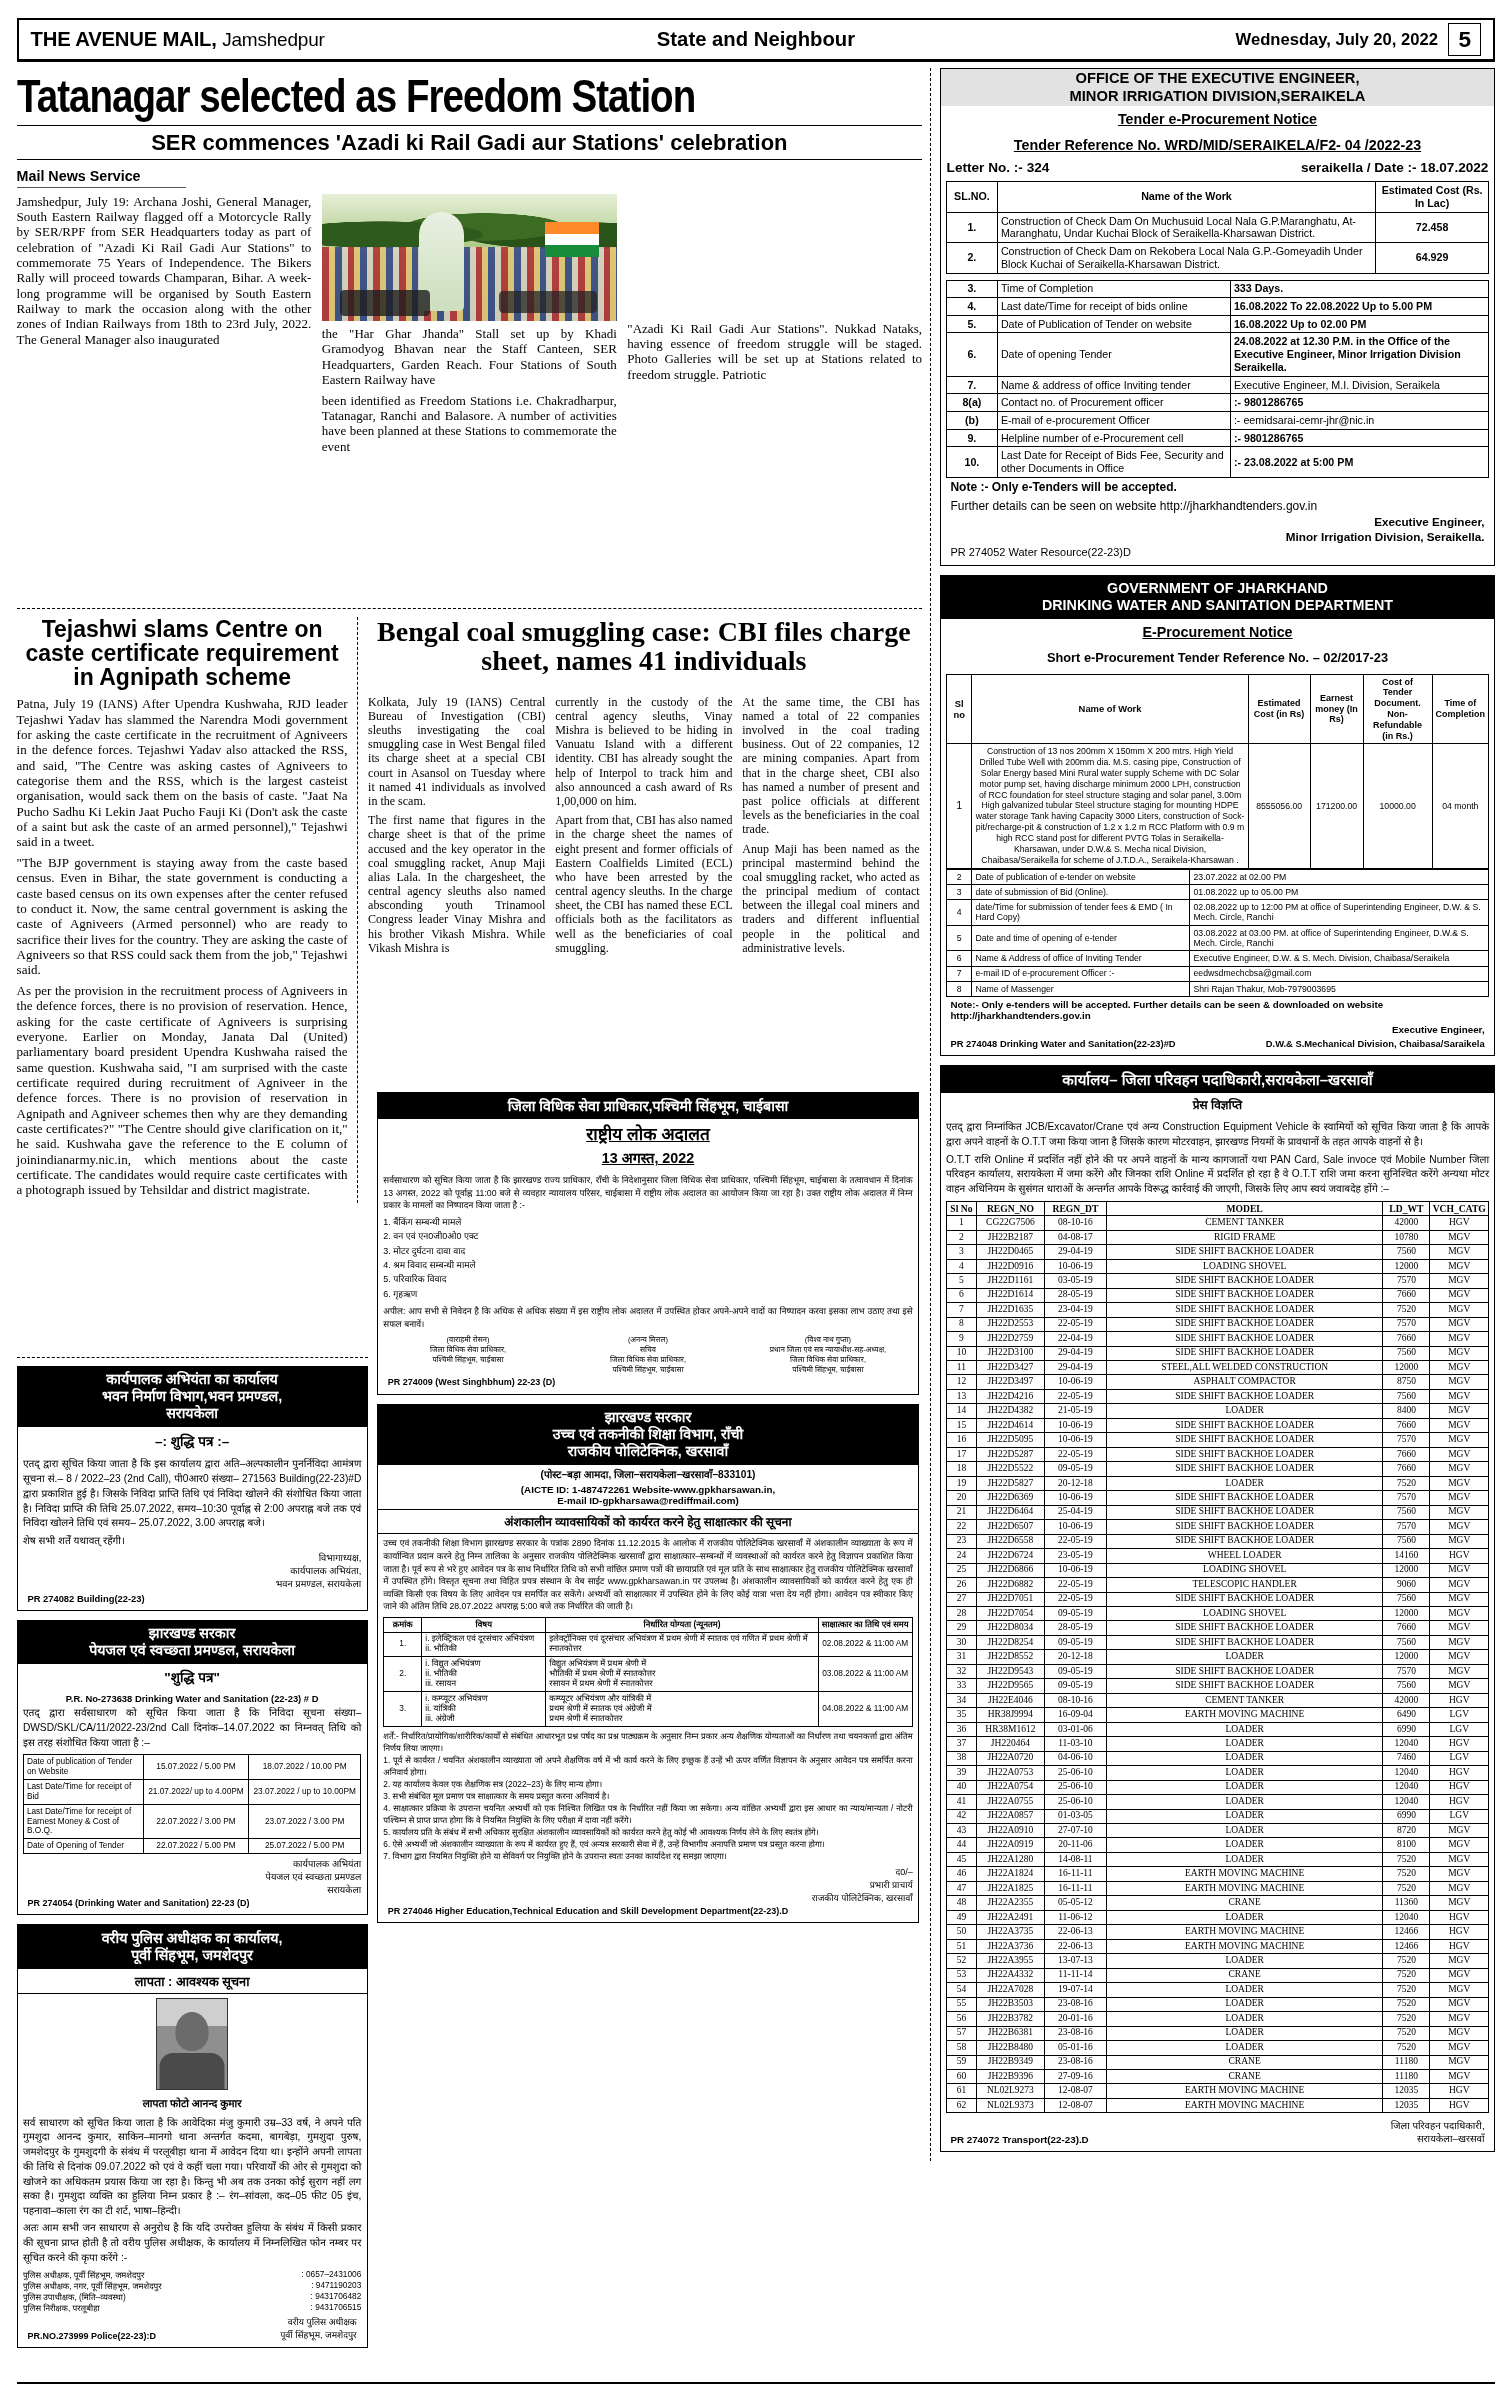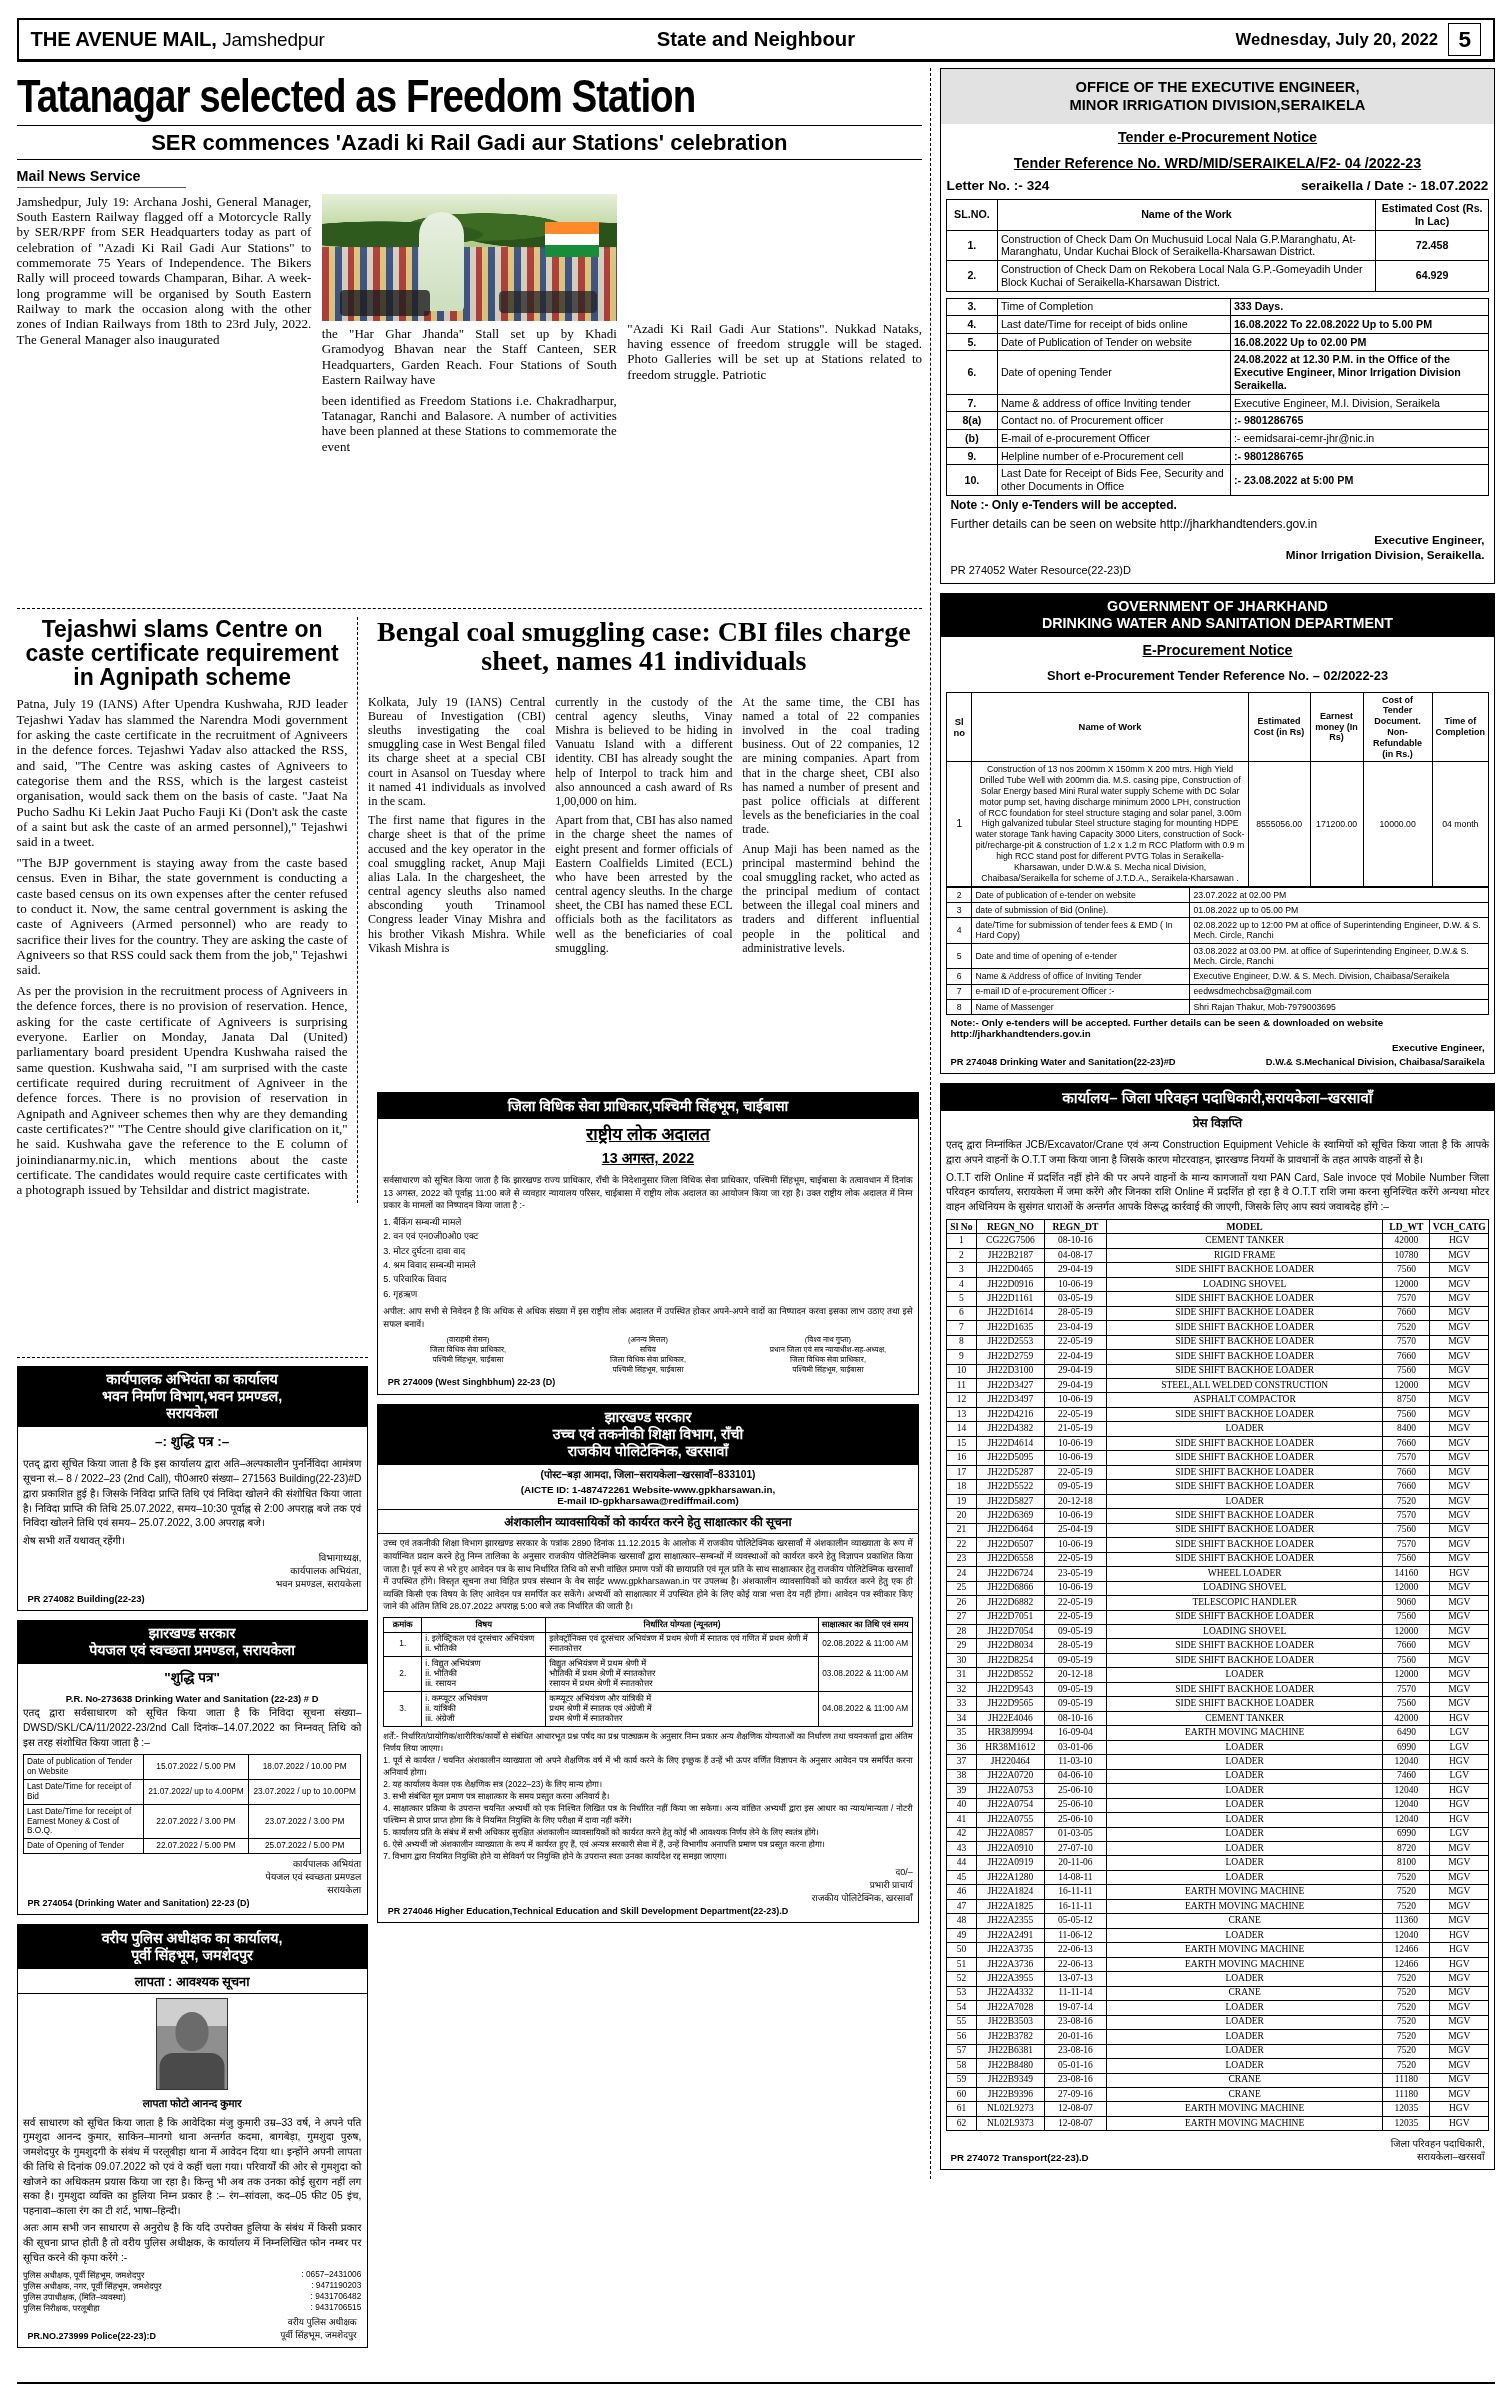--- a/index.html
+++ b/index.html
@@ -82,21 +82,21 @@
   .cols3 { column-count:3; column-gap:9.8px; }
 
   
   .adbox { border:1.5px solid #000; padding:0; margin-bottom:9px; background:#fff; }
   .ad-title-black {
     background:#000; color:#fff; font-family:"Liberation Sans", sans-serif; font-weight:bold;
     text-align:center; padding:4.5px 3px; font-size:14.3px; line-height:1.2;
   }
   .ad-title-grey {
     background:#e2e2e2; color:#000; font-family:"Liberation Sans", sans-serif; font-weight:bold;
-    text-align:center; padding:9px 3px; font-size:14.7px; line-height:1.25;
+    text-align:center; padding:0 3px; font-size:14.7px; line-height:1.25;
   }
   .ad-sub { text-align:center; font-family:"Liberation Sans", sans-serif; font-weight:bold; font-size:14.3px; padding:5px 3px;}
   .ad-sub u { text-decoration:underline; }
   .ad-line { display:flex; justify-content:space-between; font-family:"Liberation Sans", sans-serif; font-weight:bold; font-size:13.6px; padding:2.3px 6px; }
   .pad { padding:3.8px 5.3px; }
 
   table.t { border-collapse:collapse; width:100%; font-family:"Liberation Sans", sans-serif; }
   table.t td, table.t th { border:1.1px solid #000; padding:1.9px 3px; font-size:10.7px; vertical-align:middle; line-height:1.2; }
   table.t th { font-weight:bold; text-align:center; }
   .tc { text-align:center; } .tl{ text-align:left; }
@@ -273,21 +273,21 @@
           </div>
         </div>
       </div>
 
       <div class="adbox">
         <div class="ad-title-black">
           <div>GOVERNMENT OF JHARKHAND</div>
           <div>DRINKING WATER AND SANITATION DEPARTMENT</div>
         </div>
         <div class="ad-sub"><u>E-Procurement Notice</u></div>
-        <div class="ad-sub" style="font-size:12.8px">Short e-Procurement Tender Reference No. – 02/2022-23</div>
+        <div class="ad-sub" style="font-size:12.8px">Short e-Procurement Tender Reference No. – 02/2017-23</div>
         <div class="pad">
           <table class="t">
             <tbody>
                 <tr>
               <th style="width:25.6px;font-size:9.4px">Sl no</th>
               <th style="font-size:9.4px">Name of Work</th>
               <th style="width:62px;font-size:9px">Estimated Cost (in Rs)</th>
               <th style="width:53px;font-size:9px">Earnest money (In Rs)</th>
               <th style="width:69px;font-size:9px">Cost of Tender Document. Non-Refundable (in Rs.)</th>
               <th style="width:54px;font-size:9px">Time of Completion</th>

